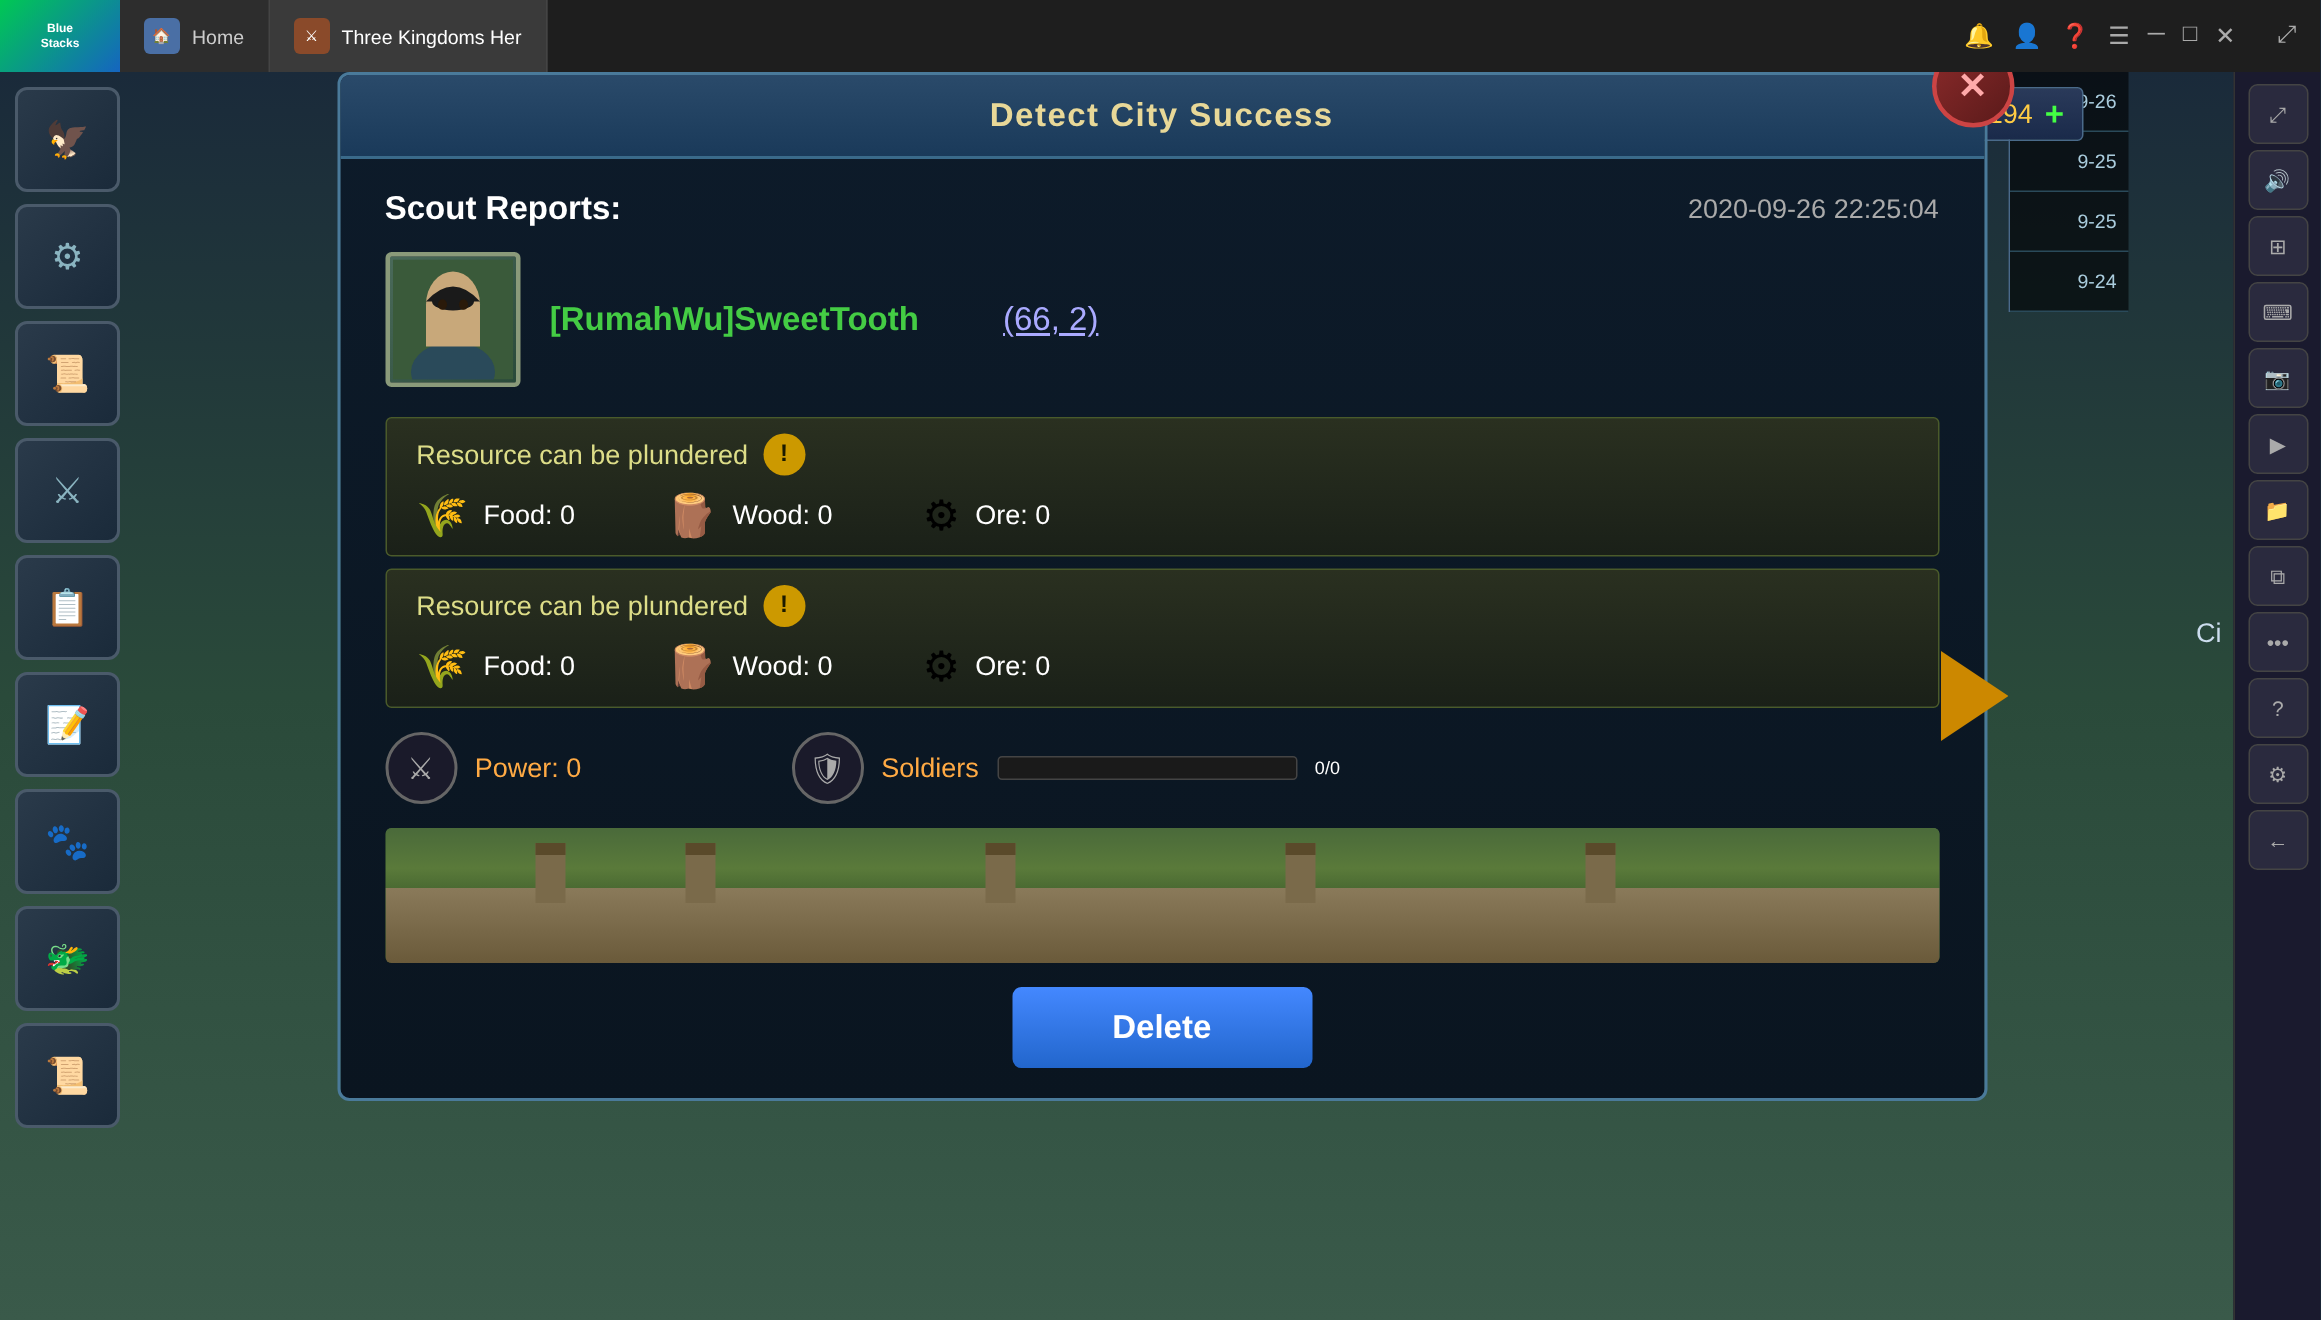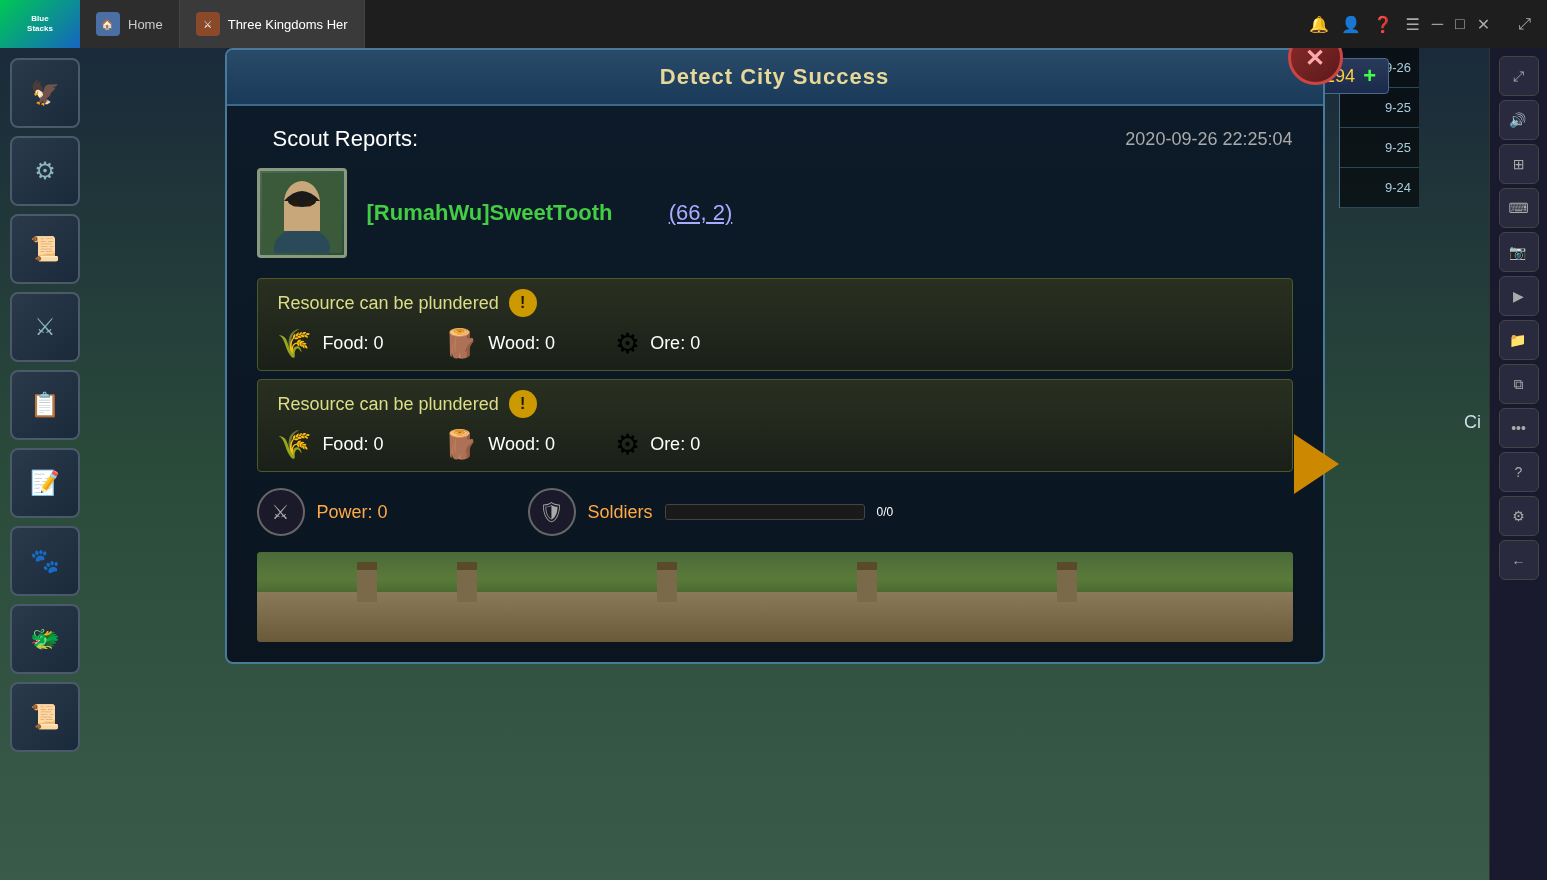--- a/index.html
+++ b/index.html
@@ -193,22 +193,21 @@
     
     .scout-header {
       display: flex;
       justify-content: space-between;
       align-items: center;
       margin-bottom: 16px;
     }
     .scout-title {
       color: white;
       font-size: 22px;
-      font-weight: normal;
-      margin-left: 16px;
+      font-weight: bold;
     }
     .scout-timestamp {
       color: #aaaaaa;
       font-size: 18px;
     }
     .scout-info-row {
       display: flex;
       align-items: center;
       gap: 20px;
       margin-bottom: 20px;
@@ -591,20 +590,21 @@
               <div class="preview-wall"></div>
               <div class="preview-tower" style="left:100px;"></div>
               <div class="preview-tower" style="left:200px;"></div>
               <div class="preview-tower" style="left:400px;"></div>
               <div class="preview-tower" style="left:600px;"></div>
               <div class="preview-tower" style="left:800px;"></div>
             </div>
           </div>
         </div>
 
+        <button class="delete-btn">Delete</button>
 
       </div>
     </div>
   </div>
 
 </div>
 
 <div class="bs-right-sidebar">
   <div class="bs-sidebar-btn">⤢</div>
   <div class="bs-sidebar-btn">🔊</div>

